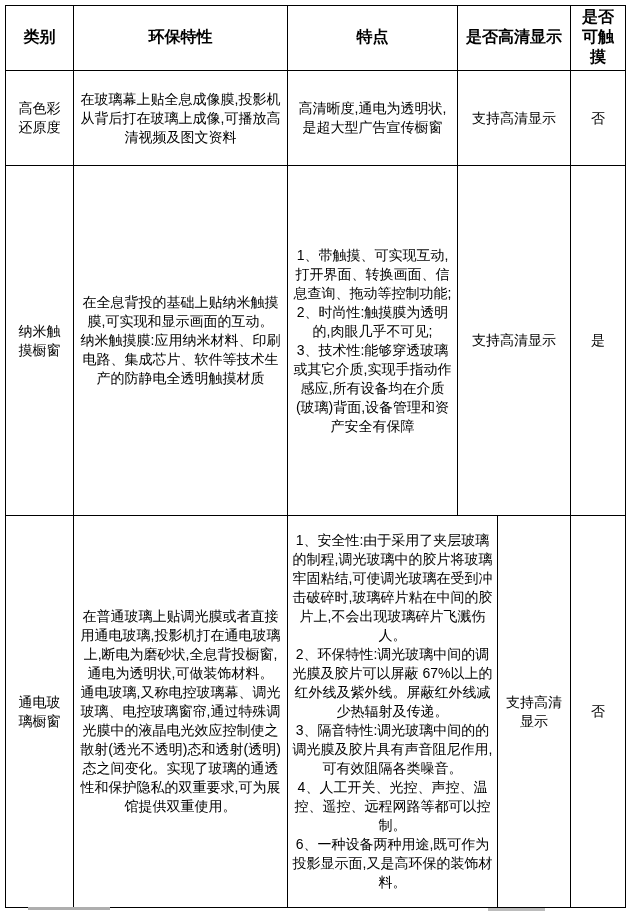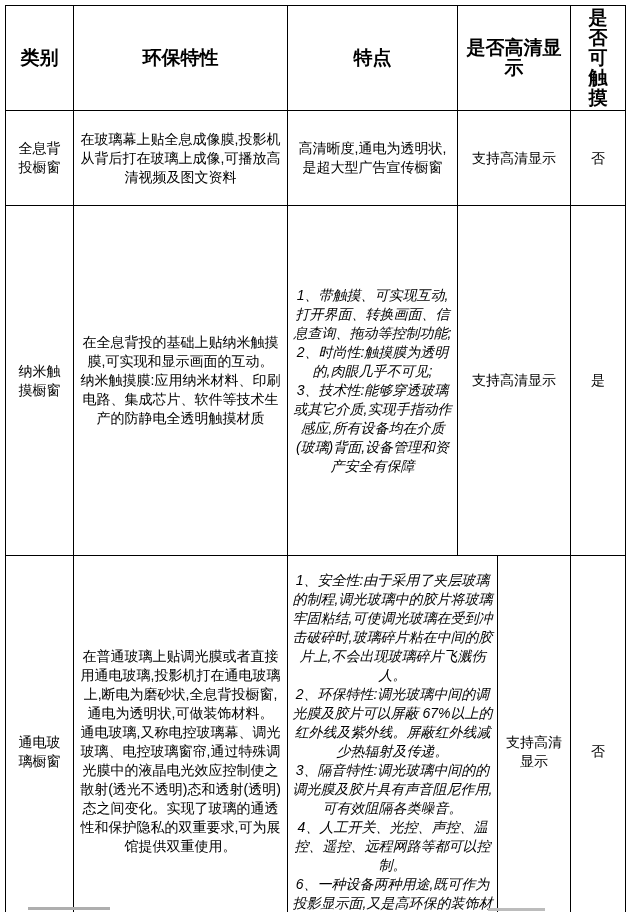--- a/index.html
+++ b/index.html
@@ -15,28 +15,28 @@
   }
   table.spec td,table.spec th{
     border:1px solid #000;
     vertical-align:middle;
     text-align:center;
     padding:2px 4px;
     line-height:19px;
     overflow:hidden;
     word-break:break-word;
   }
-  table.spec th{font-weight:bold;font-size:19px;line-height:20px;}
+  table.spec th{font-weight:bold;font-size:16px;line-height:20px;font-family:Liberation Mono, monospace;}
   tr.r-head{height:63px;}
   tr.r1{height:95px;}
   tr.r2{height:350px;}
   tr.r3{height:392px;}
   .cat-inner{width:44px;margin:0 auto;}
   .touch-head-inner{width:34px;margin:0 auto;}
-  td.features-list{text-align:left;font-style:italic;}
+  td.features-list{text-align:left;}
   td p{margin:0;padding:0;}
   b{font-weight:normal;}
   .artifact{position:absolute;height:3px;background:#aeaeae;}
   #artifact-left{left:28px;top:907px;width:82px;}
   #artifact-right{left:488px;top:908px;width:57px;background:#bcbcbc;}
 </style>
 </head>
 <body>
 
 <table class="spec">
@@ -55,21 +55,21 @@
     <th>环保特性</th>
     <th>特点</th>
     <th colspan="2">是否高清显示</th>
     <th>
       <div class="touch-head-inner">是否可触摸</div>
     </th>
   </tr>
 
   <tr class="r1">
     <td>
-      <div class="cat-inner">全息背投橱窗</div>
+      <div class="cat-inner">高色彩还原度</div>
     </td>
     <td>
       <p>在玻璃幕上贴全息成像膜,投影机从背后打在玻璃上成像,可播放高清视频及图文资料</p>
     </td>
     <td>
       <p>高清晰度,通电为透明状,是超大型广告宣传橱窗</p>
     </td>
     <td colspan="2">支持高清显示</td>
     <td>否</td>
   </tr>

